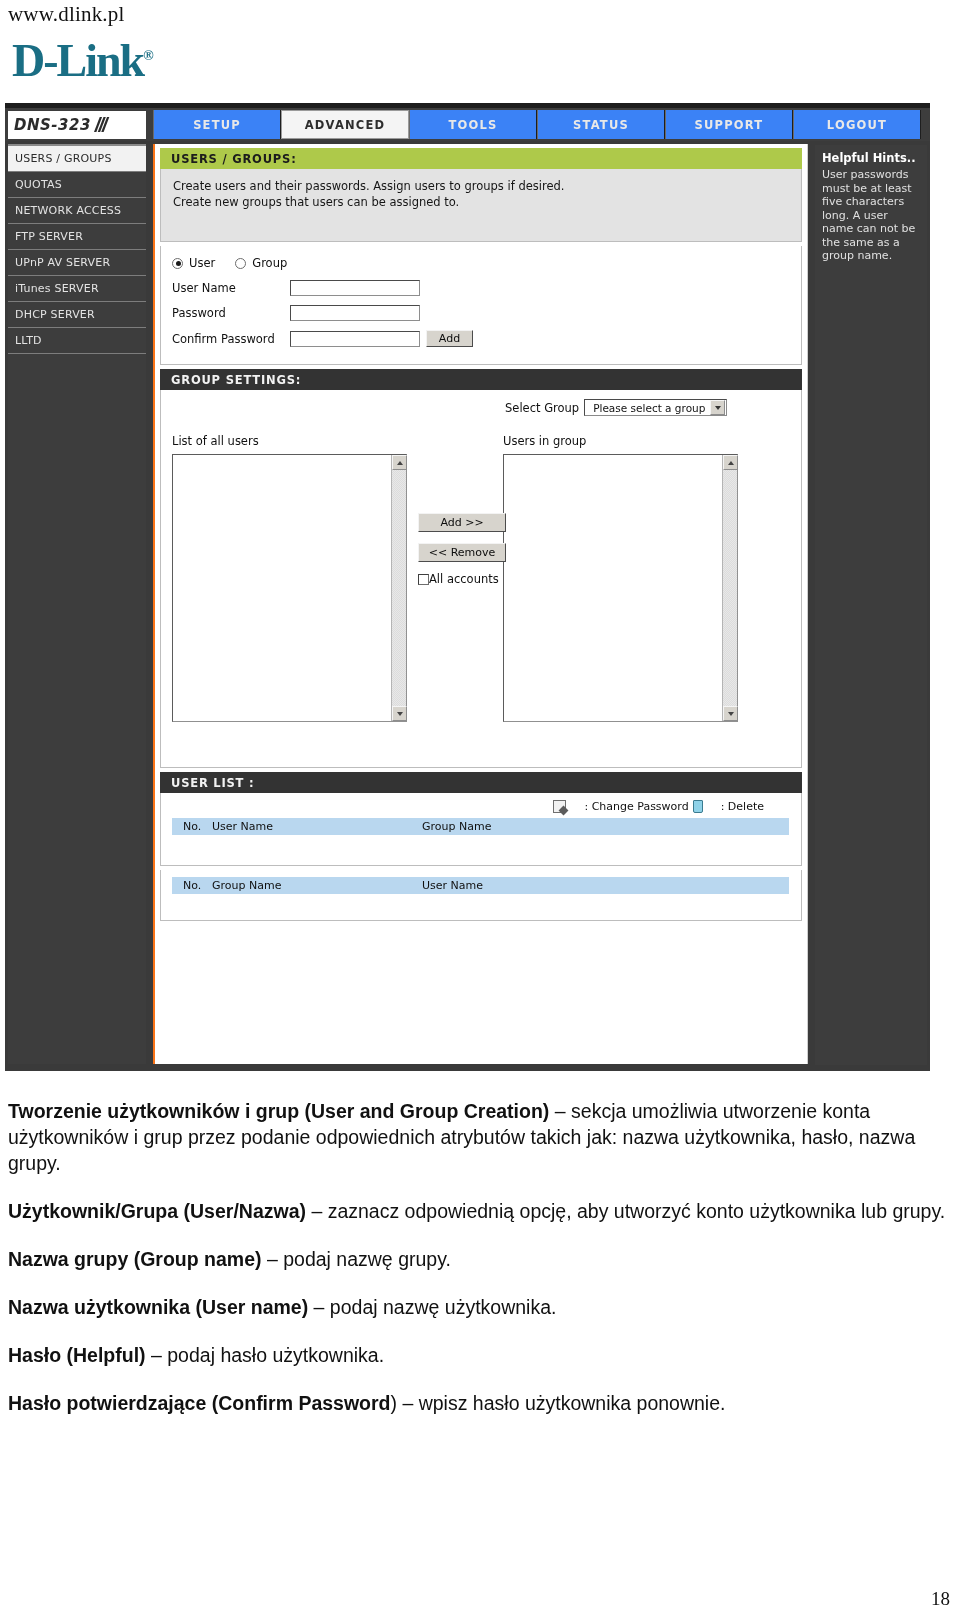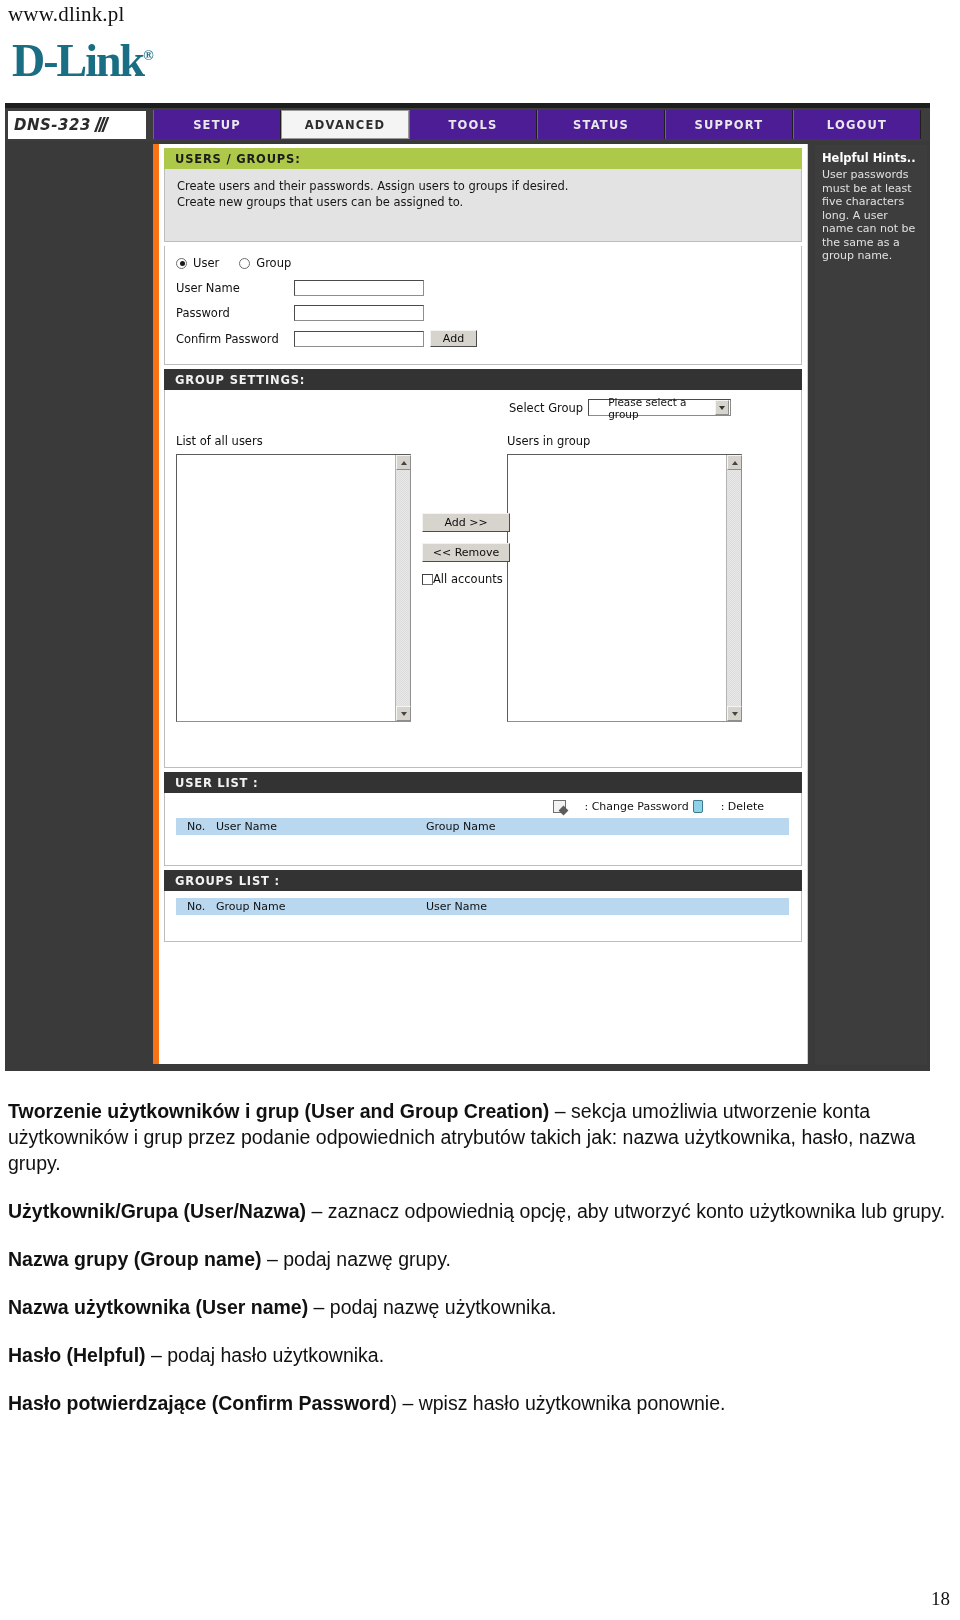--- a/index.html
+++ b/index.html
@@ -63,21 +63,21 @@
   }
   .navtabs {
     position:absolute; left:148px; top:0px; height:33px;
     display:flex;
   }
   .navtab {
     width:128px; height:29px; margin-top:2px;
     display:flex; align-items:center; justify-content:center;
     font-family:"DejaVu Sans", sans-serif;
     font-weight:bold; font-size:11.5px; letter-spacing:1.2px;
-    color:#e8e8e8; background:#4c1d95;
+    color:#e8e8e8; background:#3b82f6;
     border-left:1px solid #6a6a6a; border-right:1px solid #1e1e1e;
   }
   .navtab.active {
     background:#f4f4f4; color:#2d2d2d;
     border:1px solid #9a9a9a;
   }
 
   
   .sidebar {
     position:absolute; left:3px; top:41px; width:138px; height:920px;
@@ -91,21 +91,21 @@
     font-size:11px; color:#e3e3e3; letter-spacing:0.2px;
     border-bottom:1px solid #7d7d7d;
   }
   .side-item.active { background:#f2f2f2; color:#2b2b2b; }
 
   
   .main {
     position:absolute; left:148px; top:41px;
     width:655px; height:920px;
     background:#ffffff;
-    border-left:6px solid #f97316;
+    border-left:2px solid #f97316;
     border-right:1px solid #cfcfcf;
   }
 
   .panel { margin:4px 5px 0 5px; }
 
   .bar-green {
     background:#aec94a;
     height:21px; display:flex; align-items:center;
     padding-left:11px;
     font-family:"DejaVu Sans", sans-serif;
@@ -179,21 +179,21 @@
     display:flex; align-items:center; justify-content:flex-start;
     margin-left:333px; margin-bottom:18px;
   }
   .selgrp-label { font-family:"DejaVu Sans", sans-serif; font-size:11.5px; color:#111; margin-right:5px; }
   .select {
     width:143px; height:17px;
     background:#fff; border:1px solid #8a8a8a;
     border-top-color:#4a4a4a; border-left-color:#4a4a4a;
     display:flex; align-items:center; justify-content:space-between;
     font-family:"DejaVu Sans", sans-serif; font-size:10.5px; color:#111;
-    padding-left:19px;
+    padding-left:8px;
   }
   .select .arrowbox {
     width:15px; height:15px; background:#d7d4cd;
     border:1px solid #8d8d8d;
     border-top-color:#f5f5f5; border-left-color:#f5f5f5;
     display:flex; align-items:center; justify-content:center;
     margin-right:1px;
   }
   .caret-dn { width:0;height:0;border-left:3px solid transparent;border-right:3px solid transparent;border-top:4px solid #333; }
 
@@ -326,20 +326,30 @@
     <div class="navtabs">
       <div class="navtab">SETUP</div>
       <div class="navtab active">ADVANCED</div>
       <div class="navtab">TOOLS</div>
       <div class="navtab">STATUS</div>
       <div class="navtab">SUPPORT</div>
       <div class="navtab">LOGOUT</div>
     </div>
   </div>
 
+  <div class="sidebar">
+    <div class="side-item active">USERS / GROUPS</div>
+    <div class="side-item">QUOTAS</div>
+    <div class="side-item">NETWORK ACCESS</div>
+    <div class="side-item">FTP SERVER</div>
+    <div class="side-item">UPnP AV SERVER</div>
+    <div class="side-item">iTunes SERVER</div>
+    <div class="side-item">DHCP SERVER</div>
+    <div class="side-item">LLTD</div>
+  </div>
 
   <div class="main">
 
     <div class="panel">
       <div class="bar-green">USERS / GROUPS:</div>
       <div class="panel-body">
         <div class="intro-line">Create users and their passwords. Assign users to groups if desired.</div>
         <div class="intro-line">Create new groups that users can be assigned to.</div>
         <div class="intro-spacer"></div>
       </div>
@@ -440,21 +450,20 @@
         <div class="table-head">
           <span class="th-no">No.</span>
           <span class="th-a">User Name</span>
           <span class="th-b">Group Name</span>
         </div>
         <div class="table-empty"></div>
       </div>
     </div>
 
     <div class="panel">
-      <div class="bar-dark">GROUPS LIST :</div>
       <div class="listpanel-body">
         <div class="table-head">
           <span class="th-no">No.</span>
           <span class="th-a">Group Name</span>
           <span class="th-b">User Name</span>
         </div>
         <div class="table-empty-small"></div>
       </div>
     </div>
 

